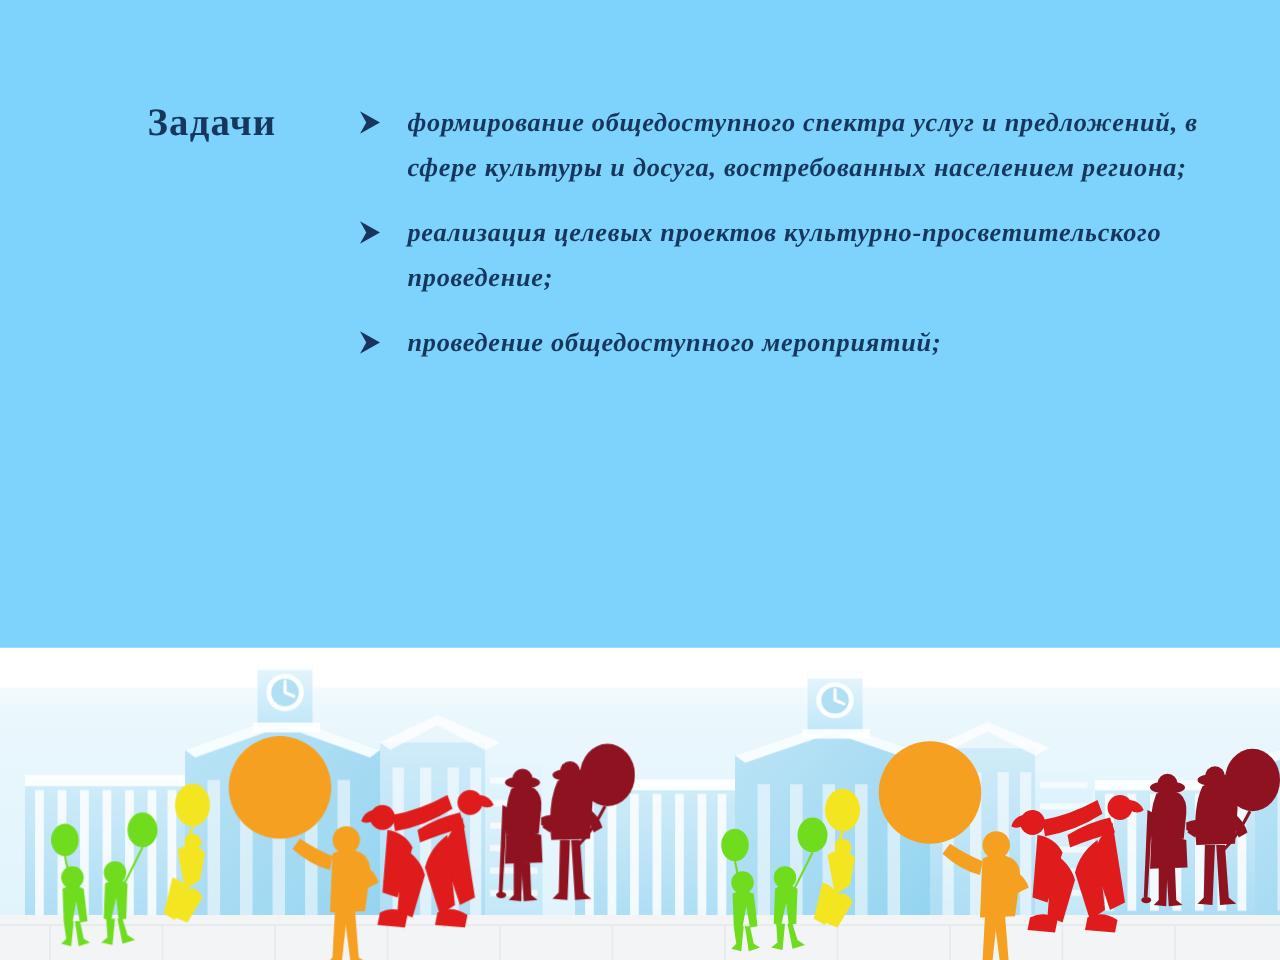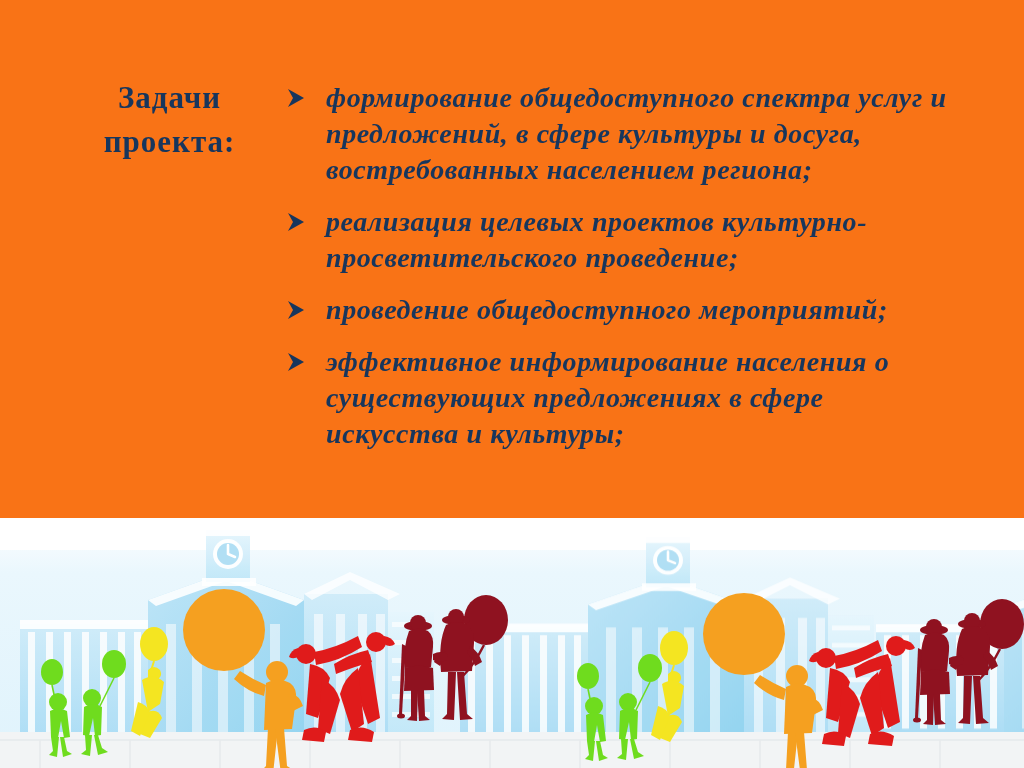--- a/index.html
+++ b/index.html
@@ -12,21 +12,21 @@
     width: 1024px;
     height: 768px;
     overflow: hidden;
     position: relative;
     font-family: "Liberation Serif", "DejaVu Serif", serif;
   }
 
   #slide {
     position: absolute;
     inset: 0;
-    background: #f97316;
+    background: #7dd3fc;
   }
 
   
   #illustration {
     position: absolute;
     left: 0;
     right: 0;
     bottom: 0;
     height: 250px;
     overflow: hidden;
@@ -63,21 +63,21 @@
     width: 680px;
   }
   .bullet {
     position: relative;
     padding-left: 43px;
     margin-bottom: 16px;
     color: #17365D;
     font-family: "Liberation Serif", "DejaVu Serif", serif;
     font-weight: bold;
     font-style: italic;
-    font-size: 28px;
+    font-size: 21px;
     line-height: 36px;
     letter-spacing: 0.6px;
   }
   .bullet:last-child { margin-bottom: 0; }
   .bullet .marker {
     position: absolute;
     left: 2px;
     top: 7px;
     width: 22px;
     height: 22px;
@@ -296,21 +296,20 @@
       <use href="#orangeFig" x="700" y="72"></use>
       <use href="#redDancers" x="812" y="108"></use>
       <use href="#elderCouple" x="916" y="82"></use>
     </svg>
   </div>
 
   <div id="content">
 
     <div id="heading">
       <span class="hline">Задачи</span>
-      <span class="hline">проекта:</span>
     </div>
 
     <div id="bullets">
 
       <div class="bullet b1">
         <span class="marker">
           <svg width="22" height="22" viewBox="0 0 22 22" xmlns="http://www.w3.org/2000/svg">
             <path d="M3 2 L19 11 L3 20 L8 11 Z" fill="#17365D"></path>
           </svg>
         </span>
@@ -329,25 +328,17 @@
 
       <div class="bullet b4">
         <span class="marker">
           <svg width="22" height="22" viewBox="0 0 22 22" xmlns="http://www.w3.org/2000/svg">
             <path d="M3 2 L19 11 L3 20 L8 11 Z" fill="#17365D"></path>
           </svg>
         </span>
         <span class="btext">проведение общедоступного мероприятий;</span>
       </div>
 
-      <div class="bullet b5">
-        <span class="marker">
-          <svg width="22" height="22" viewBox="0 0 22 22" xmlns="http://www.w3.org/2000/svg">
-            <path d="M3 2 L19 11 L3 20 L8 11 Z" fill="#17365D"></path>
-          </svg>
-        </span>
-        <span class="btext">эффективное информирование населения о существующих предложениях в сфере искусства и культуры;</span>
-      </div>
 
 
     </div>
   </div>
 </div>
 
 </body></html>

